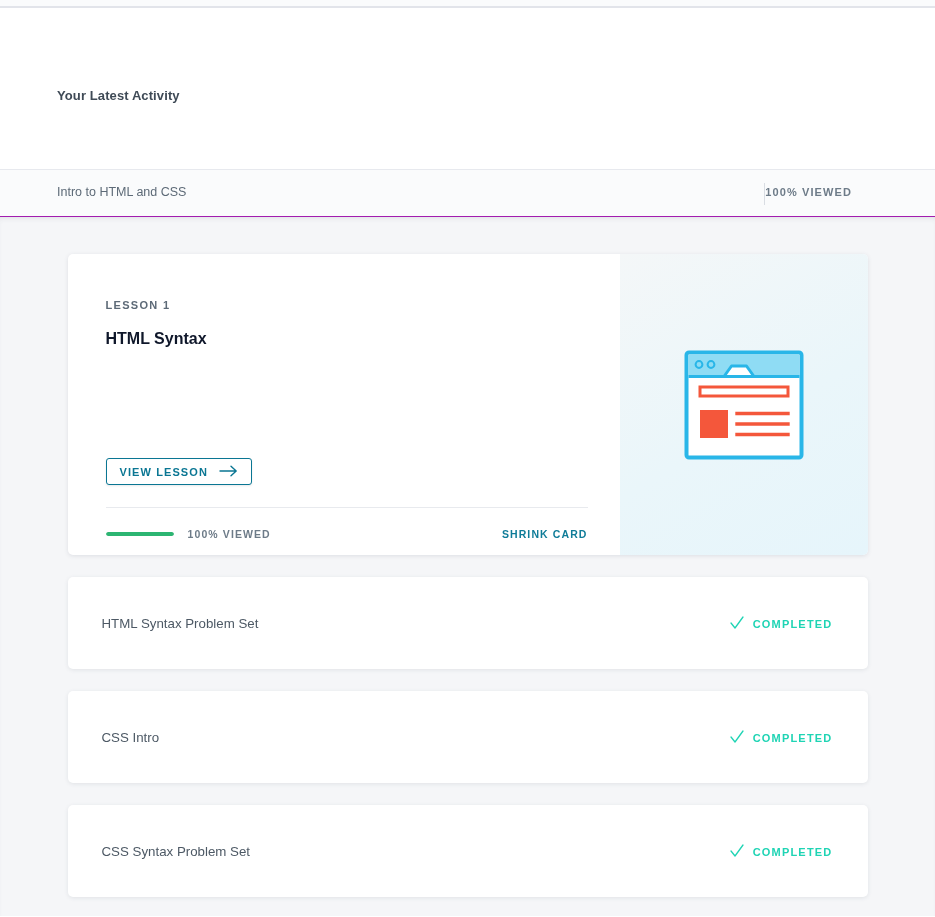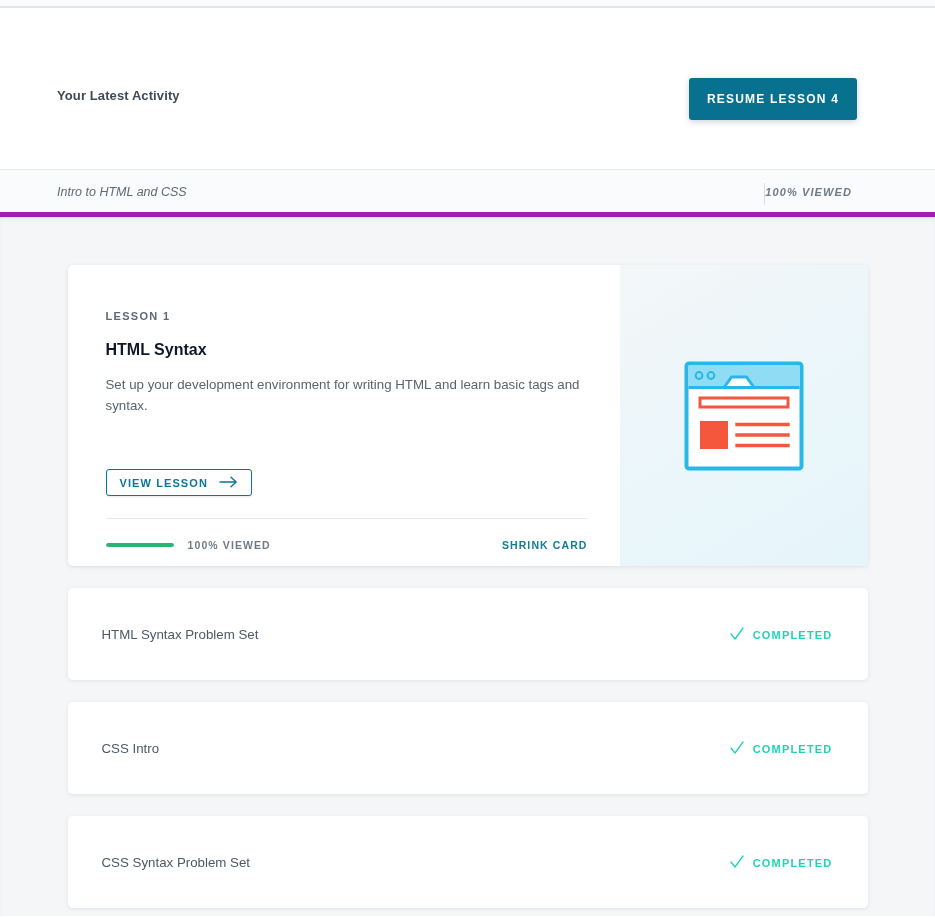--- a/index.html
+++ b/index.html
@@ -55,22 +55,21 @@
     letter-spacing: 1.2px;
     cursor: pointer;
     box-shadow: 0 2px 6px rgba(40,60,80,0.22);
   }
 
   
   #crumbbar {
     position: relative;
     height: 47px;
     background: #fafbfc;
-    border-bottom: 5px solid #a21caf;
-    font-style: italic;
+    border-bottom: 1px solid #a21caf;
   }
   #crumb-label {
     position: absolute;
     left: 57px; top: 15px;
     font-size: 12.5px;
     color: #5d6a77;
   }
   #crumb-divider {
     position: absolute;
     right: 170px; top: 13px;
@@ -91,21 +90,21 @@
     position: relative;
     height: 699px;
     background: #f5f6f8;
     box-shadow: inset 0 4px 6px -4px rgba(60,70,90,0.16);
     padding-top: 37px;
   }
 
   
   #lesson-card {
     position: relative;
-    margin: 11px auto;
+    margin: 0 auto;
     width: 800px;
     height: 301px;
     background: #ffffff;
     border-radius: 5px;
     box-shadow: 0 1px 4px rgba(60,70,90,0.13);
     overflow: hidden;
     display: flex;
   }
   #card-left {
     position: relative;
@@ -236,36 +235,34 @@
   }
   .check-icon { display: block; }
 </style>
 </head>
 <body>
 
 <div id="top-strip"></div>
 
 <div id="hero">
   <div id="hero-eyebrow">Your Latest Activity</div>
-  <button id="resume-button">RESUME LESSON 4</button>
 </div>
 
 <div id="crumbbar">
   <div id="crumb-label">Intro to HTML and CSS</div>
   <div id="crumb-divider"></div>
   <div id="crumb-viewed">100% VIEWED</div>
 </div>
 
 <div id="content">
 
   <div id="lesson-card">
     <div id="card-left">
       <div id="lesson-eyebrow">LESSON 1</div>
       <div id="lesson-title">HTML Syntax</div>
-      <div id="lesson-desc">Set up your development environment for writing HTML and learn basic tags and syntax.</div>
 
       <button id="view-lesson-button">
         <span>VIEW LESSON</span>
         <span>
           <svg width="19" height="12" viewBox="0 0 19 12" fill="none" aria-hidden="true">
             <path d="M1 6h15.5M12 1.3L17.2 6 12 10.7" stroke="#0a7693" stroke-width="1.4" stroke-linecap="round" stroke-linejoin="round"></path>
           </svg>
         </span>
       </button>
 

